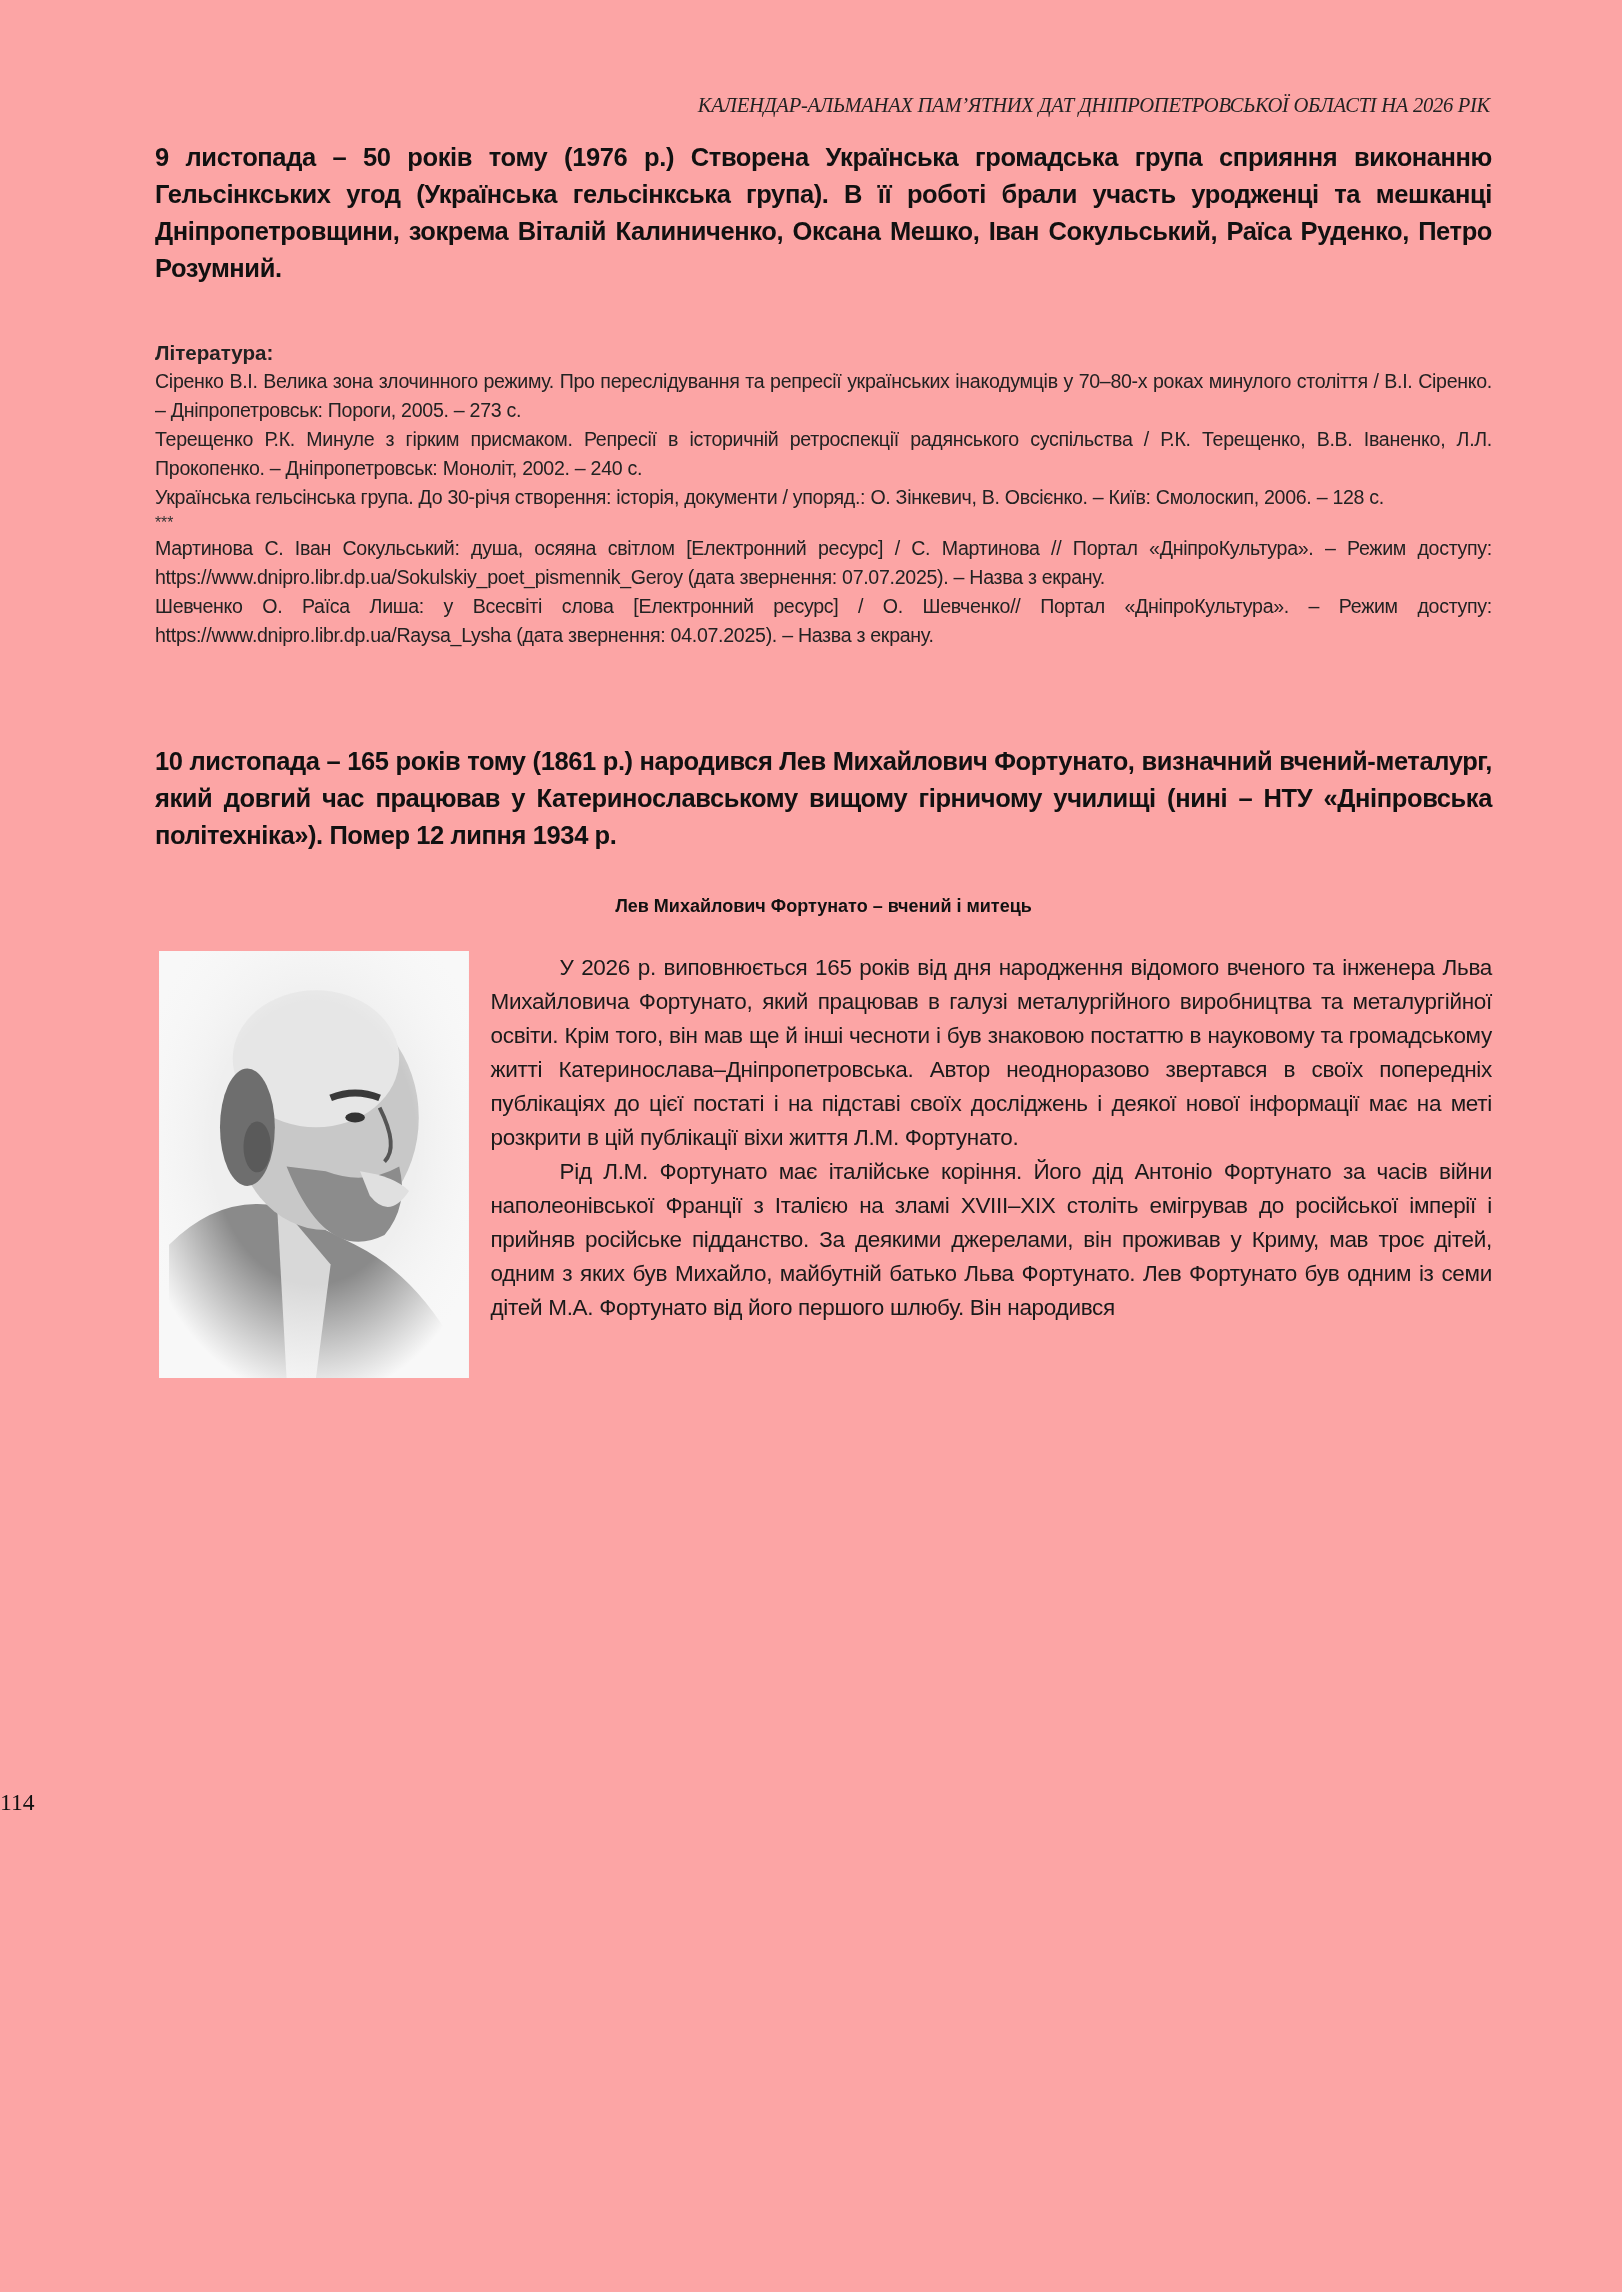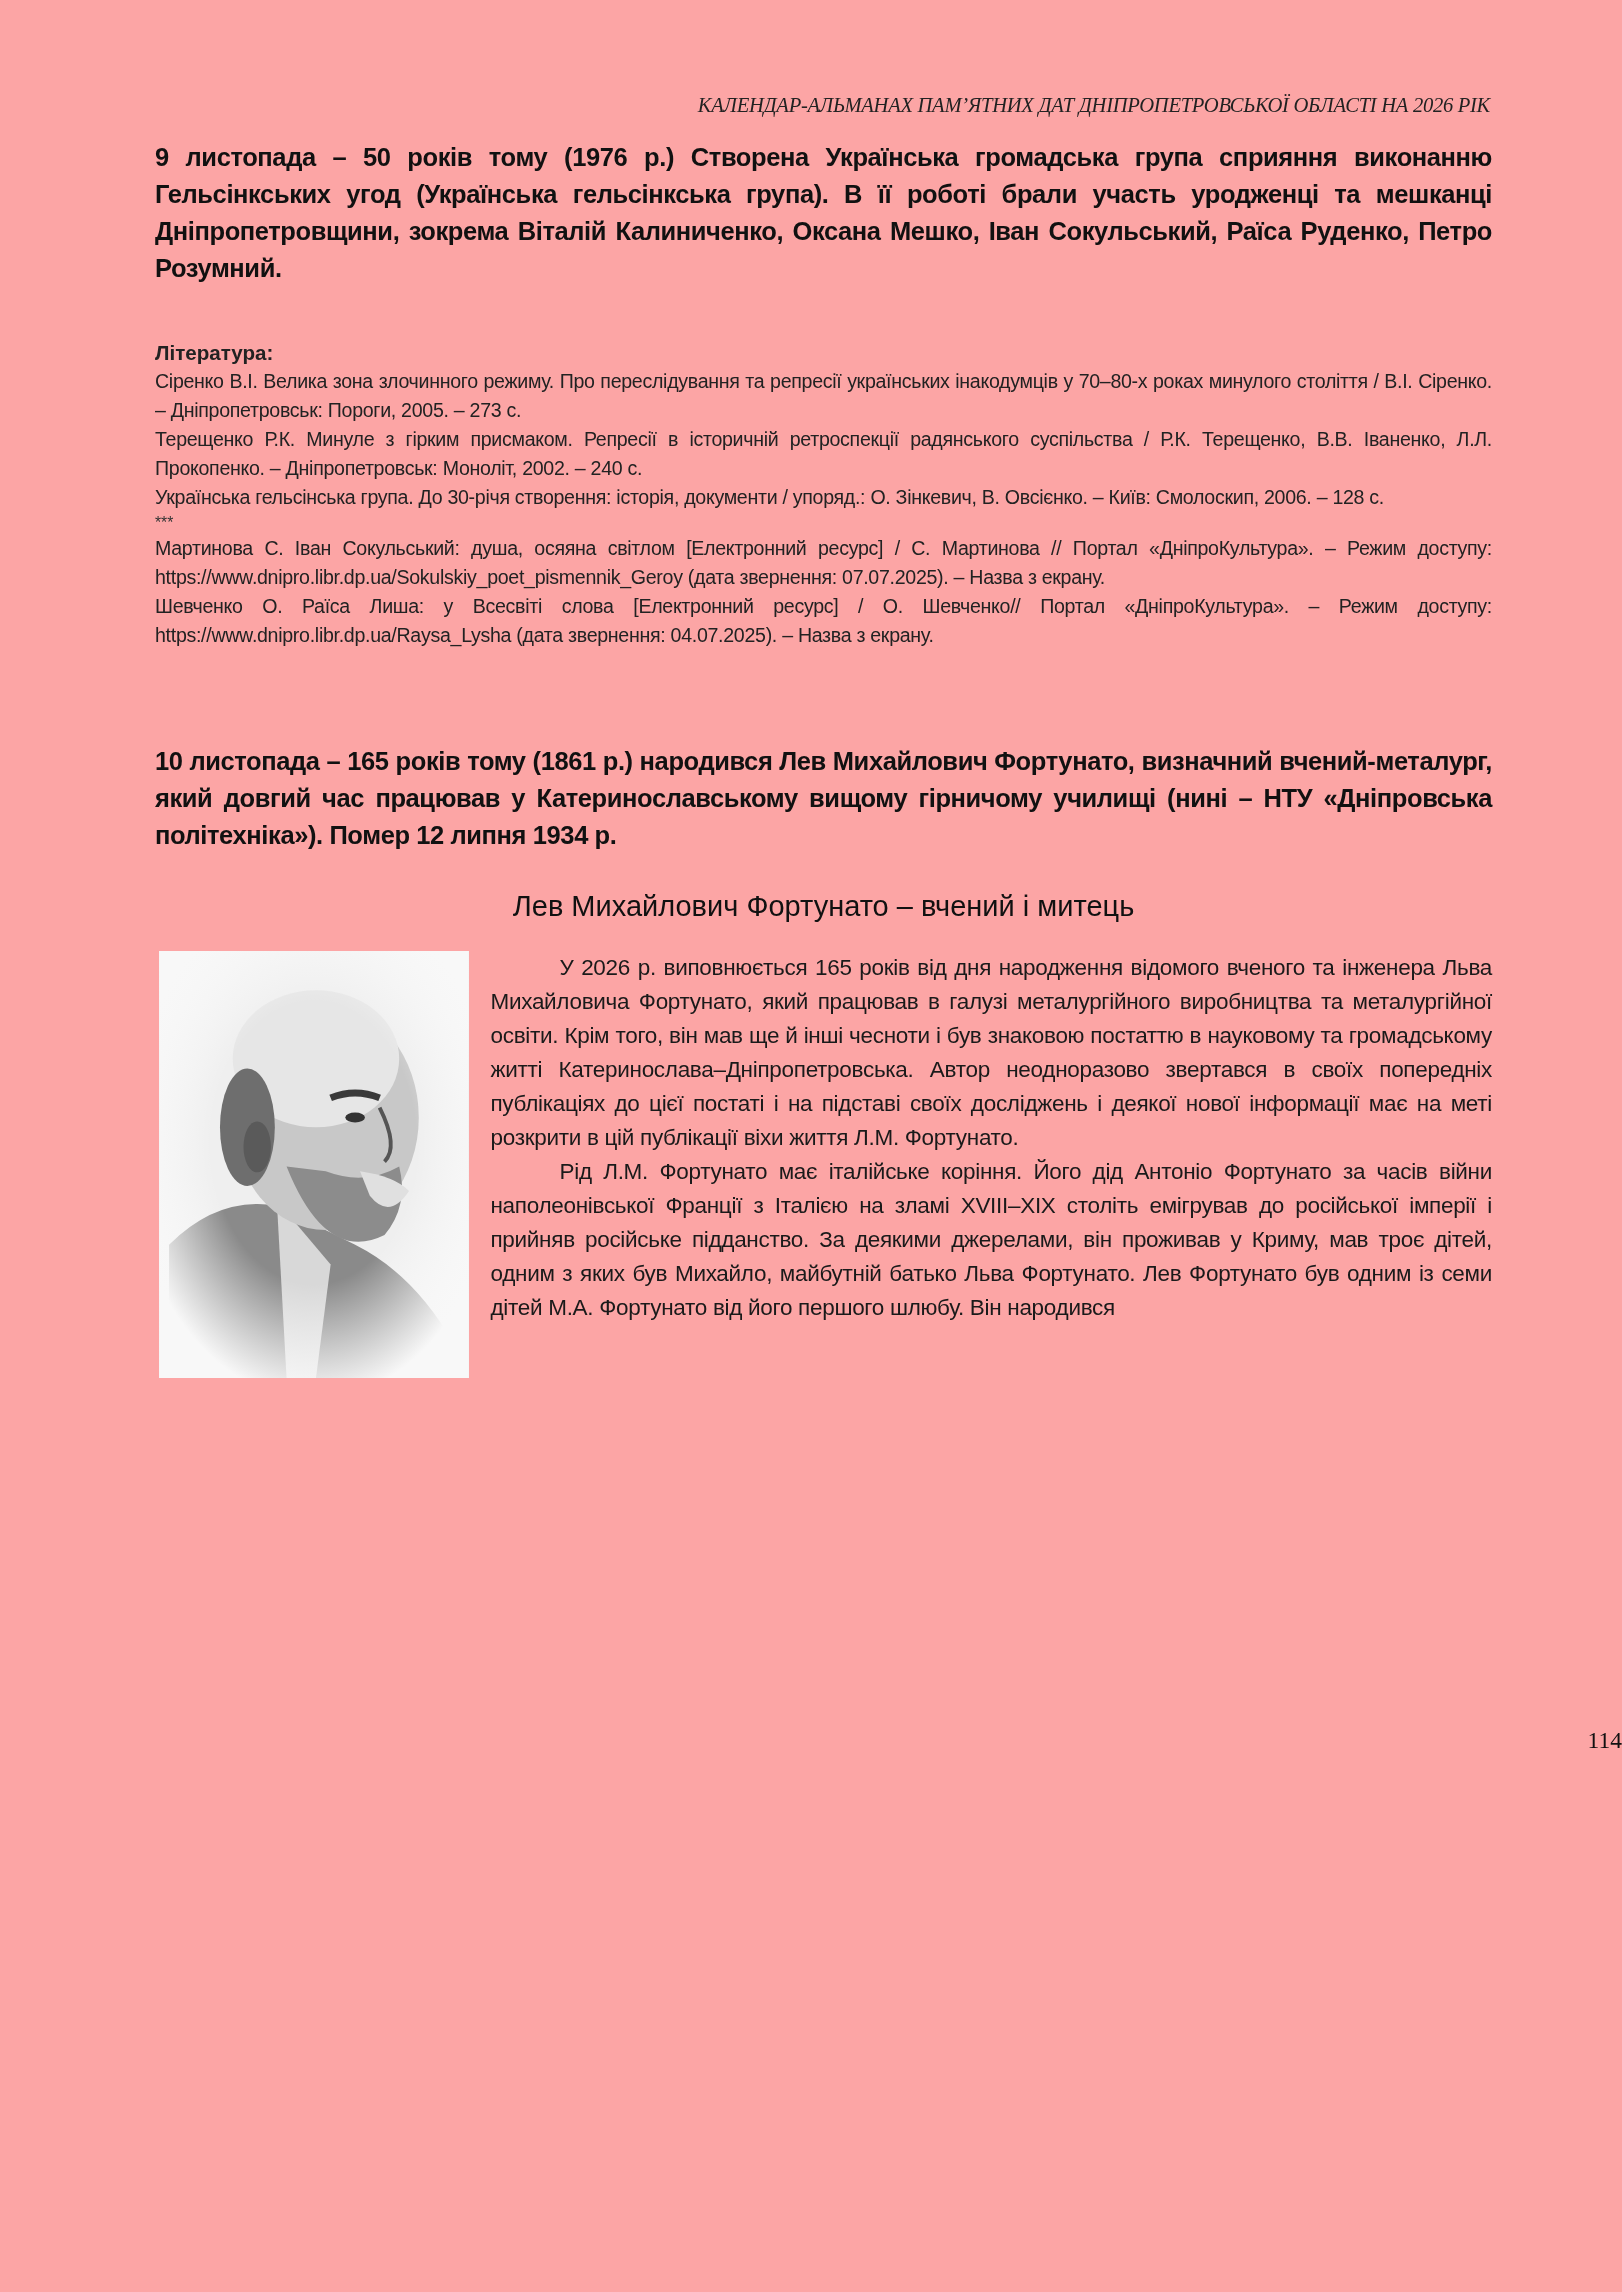--- a/index.html
+++ b/index.html
@@ -19,36 +19,36 @@
     font-family: "Liberation Sans", sans-serif; font-weight: bold; font-size: 20.6px;
     line-height: 29px; margin: 51px 0 0 0; color: #222;
   }
   .ref {
     font-family: "Liberation Sans", sans-serif; font-size: 19.6px; line-height: 29px;
     text-align: justify; margin: 0; color: #222; letter-spacing: -0.3px;
   }
   .sep { font-family: "Liberation Sans", sans-serif; font-size: 15.7px; line-height: 21.6px; margin: 0; color: #333; }
   .event2 { margin-top: 93px; }
   .article-title {
-    font-family: "Liberation Sans", sans-serif; font-weight: normal; font-size: 29px;
+    font-family: "Liberation Sans", sans-serif; font-weight: bold; font-size: 18px;
     text-align: center; margin: 37px 0 0 0; line-height: 31px;
   }
   .article { position: relative; margin-top: 29px; }
   .portrait {
     float: left; width: 310px; height: 427px; margin: 0 21.6px 7.8px 3.9px;
     background: radial-gradient(ellipse at 55% 40%, #9a9a9a 0%, #7a7a7a 18%, #b8b8b8 40%, #e4e4e4 62%, #f6f6f6 80%);
     position: relative; overflow: hidden;
   }
   .portrait svg { position: absolute; left: 0; top: 0; }
   .para {
     font-family: "Liberation Sans", sans-serif; font-size: 22.5px; line-height: 34px;
     text-align: justify; margin: 0; text-indent: 69px; letter-spacing: -0.3px; color: #1a1a1a;
   }
   .page-number {
-    position: absolute; left: 0; width: 1622px; top: 1727px; text-align: right;
+    position: absolute; left: 0; width: 1622px; top: 1789px; text-align: left;
     font-family: "Liberation Serif", serif; font-size: 23.5px; color: #111;
   }
 </style>
 </head>
 <body>
 
 <div class="page">
 
   <div class="running-header">КАЛЕНДАР-АЛЬМАНАХ ПАМ’ЯТНИХ ДАТ ДНІПРОПЕТРОВСЬКОЇ ОБЛАСТІ НА 2026 РІК</div>
 

